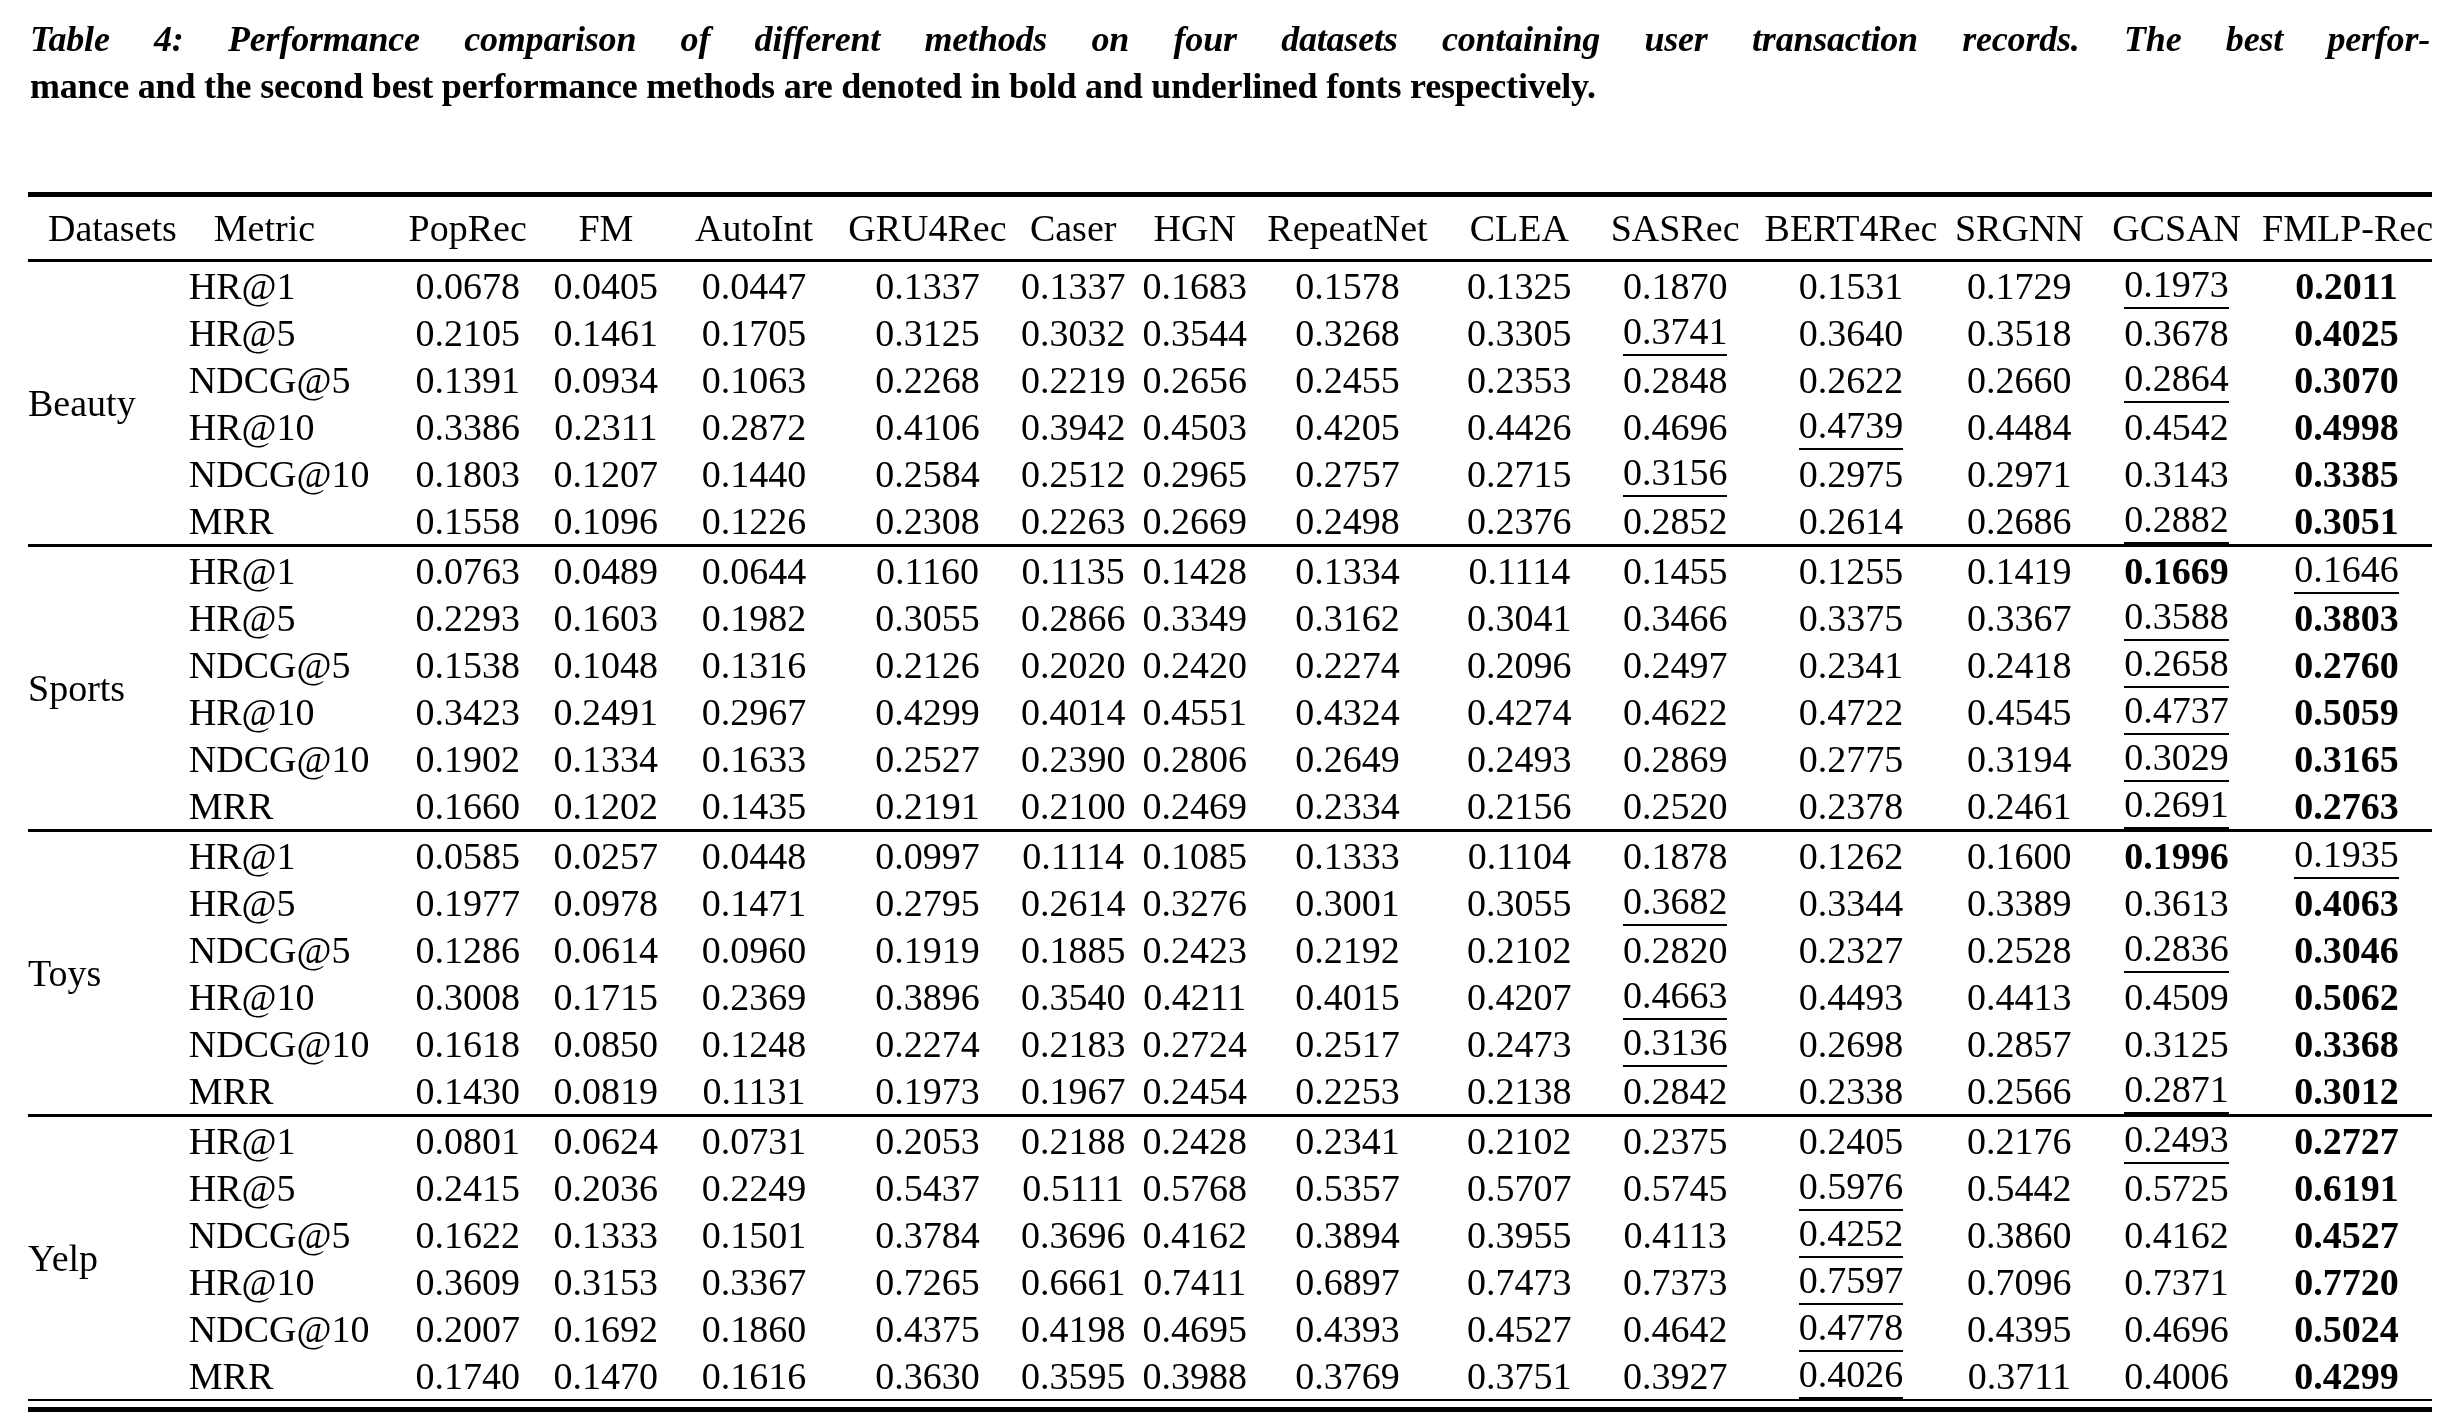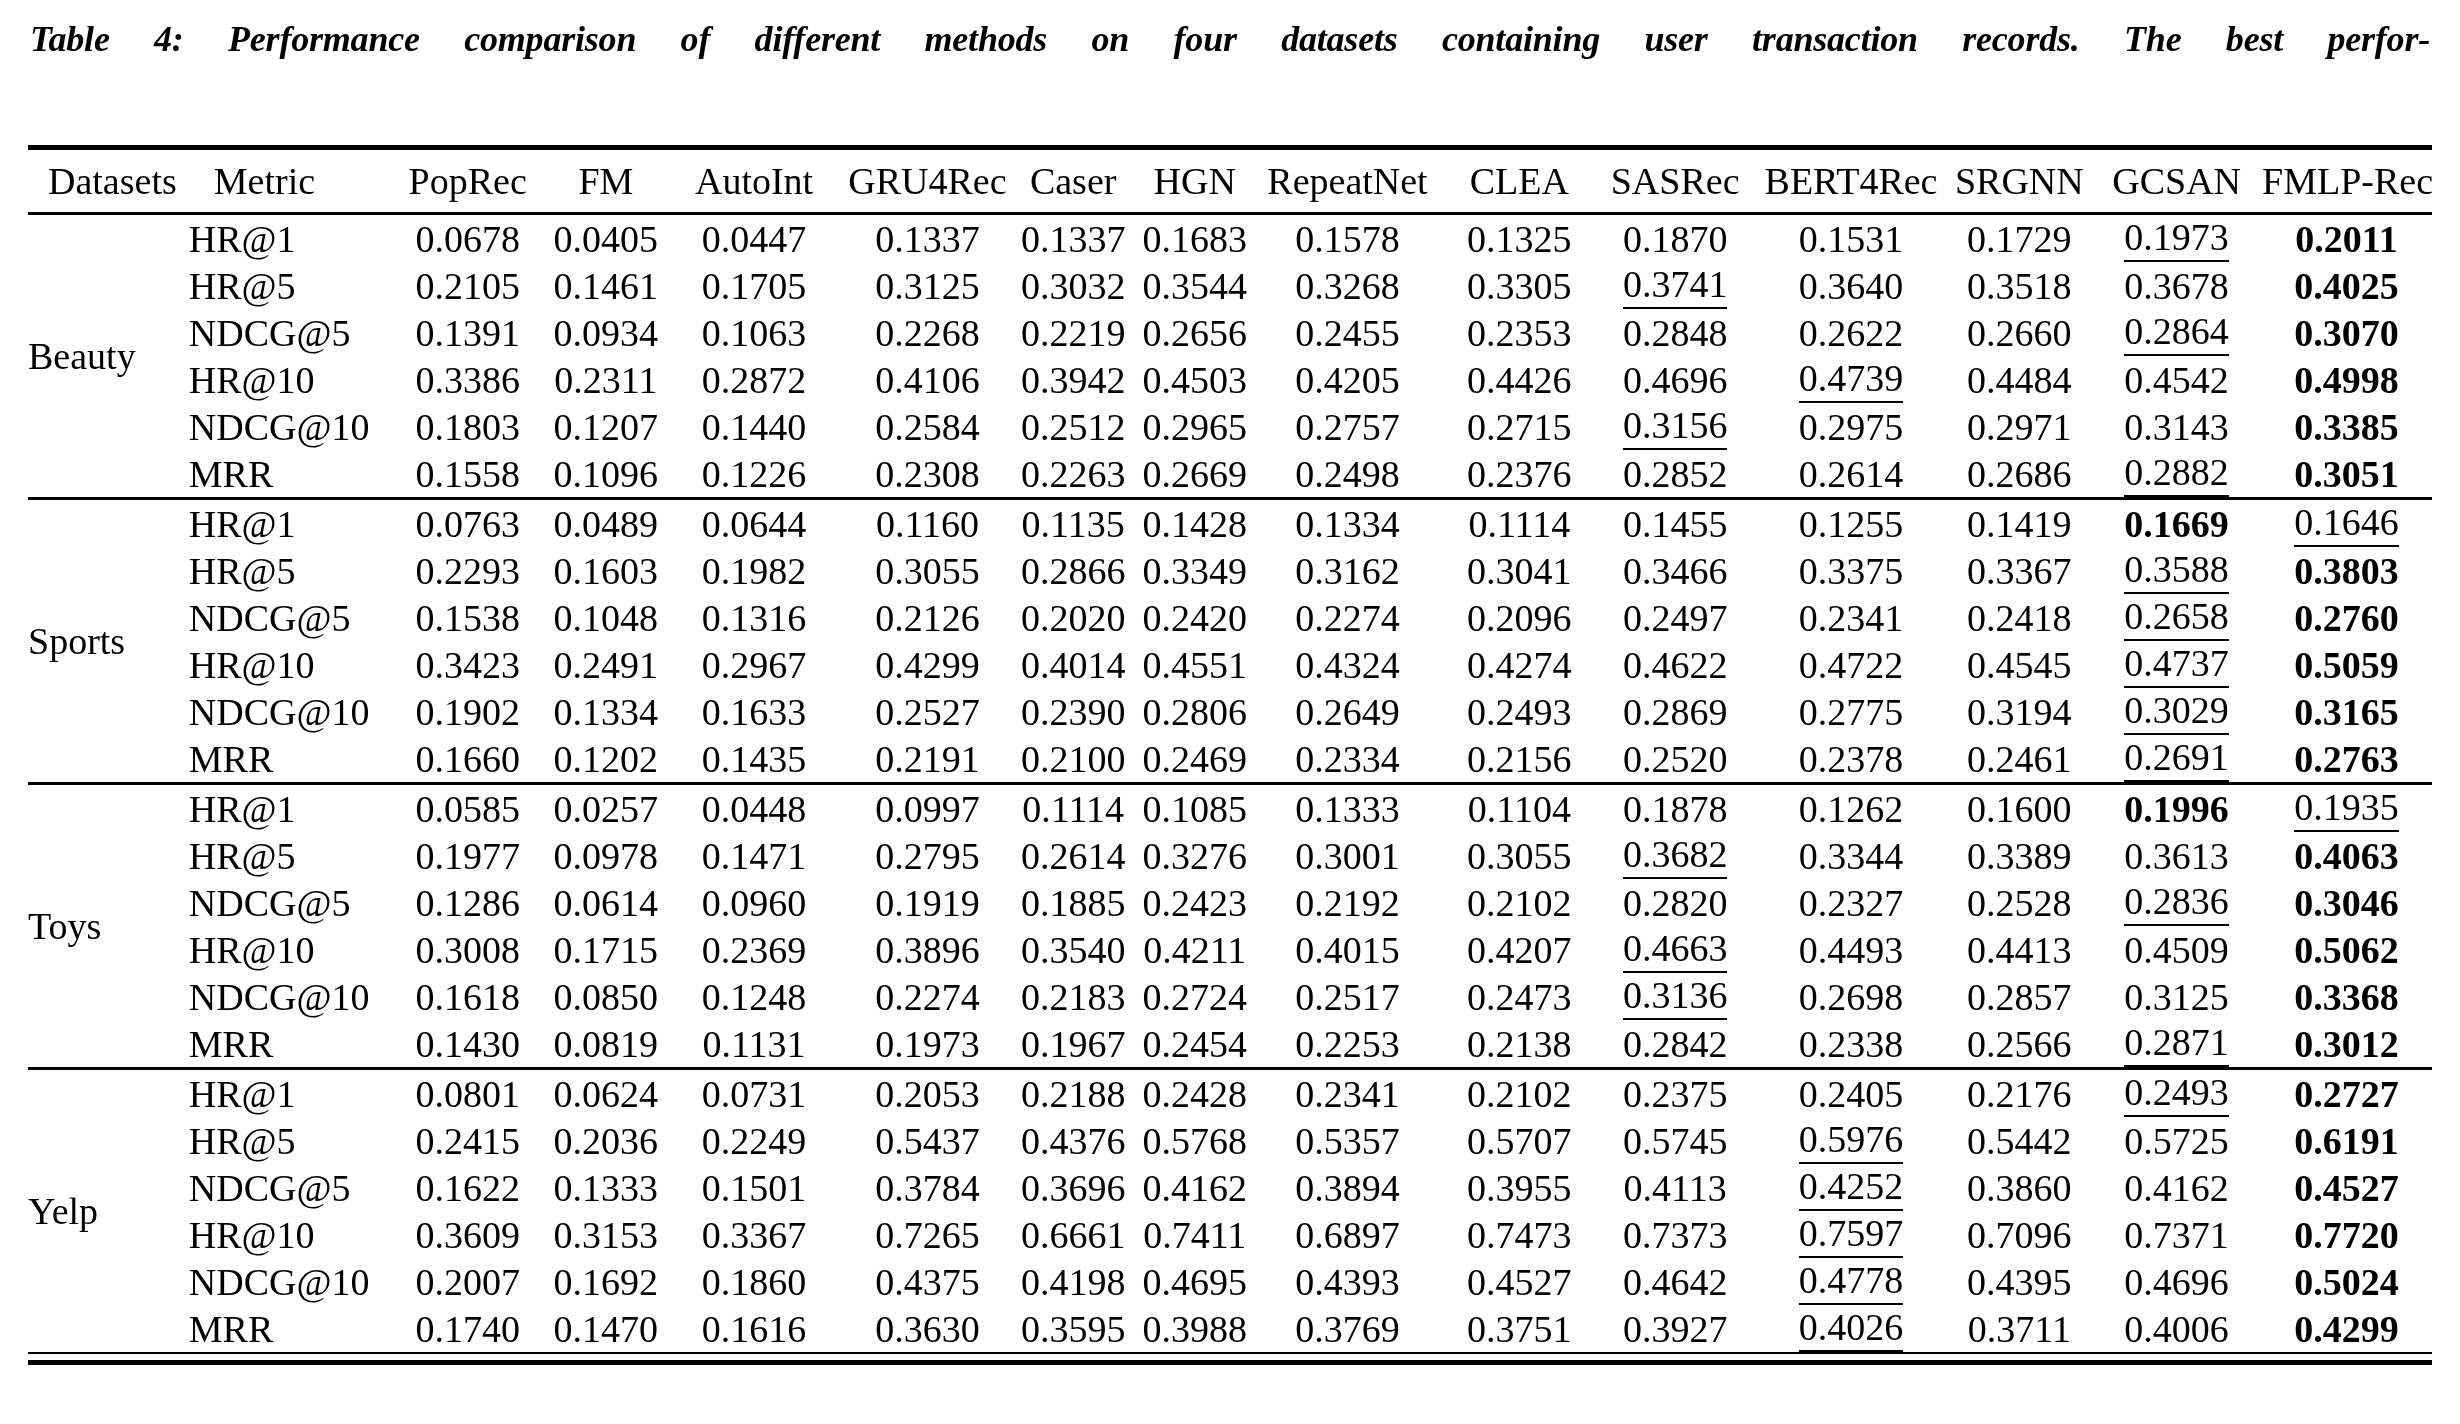--- a/index.html
+++ b/index.html
@@ -68,20 +68,21 @@
     border-top: 2.5px solid #000;
     height: 6px;
     border-bottom: 5px solid #000;
   }
 </style>
 </head>
 <body>
 
 <div class="caption">
   <span class="line1">Table 4: Performance comparison of different methods on four datasets containing user transaction records. The best perfor-</span>
+  <span class="line2">mance and the second best performance methods are denoted in bold and underlined fonts respectively.</span>
 </div>
 
 <table class="perf" id="perf-table">
   <colgroup>
       <col style="width: 160px;">
       <col style="width: 195px;">
       <col style="width: 165px;">
       <col style="width: 110px;">
       <col style="width: 185px;">
       <col style="width: 160px;">
@@ -422,21 +423,21 @@
         <td class="num"><span>0.2176</span></td>
         <td class="num"><span class="second">0.2493</span></td>
         <td class="num"><span class="best">0.2727</span></td>
       </tr>
       <tr>
         <td class="metric-cell">HR@5</td>
         <td class="num"><span>0.2415</span></td>
         <td class="num"><span>0.2036</span></td>
         <td class="num"><span>0.2249</span></td>
         <td class="num"><span>0.5437</span></td>
-        <td class="num"><span>0.4376</span></td>
+        <td class="num"><span>0.5111</span></td>
         <td class="num"><span>0.5768</span></td>
         <td class="num"><span>0.5357</span></td>
         <td class="num"><span>0.5707</span></td>
         <td class="num"><span>0.5745</span></td>
         <td class="num"><span class="second">0.5976</span></td>
         <td class="num"><span>0.5442</span></td>
         <td class="num"><span>0.5725</span></td>
         <td class="num"><span class="best">0.6191</span></td>
       </tr>
       <tr>

